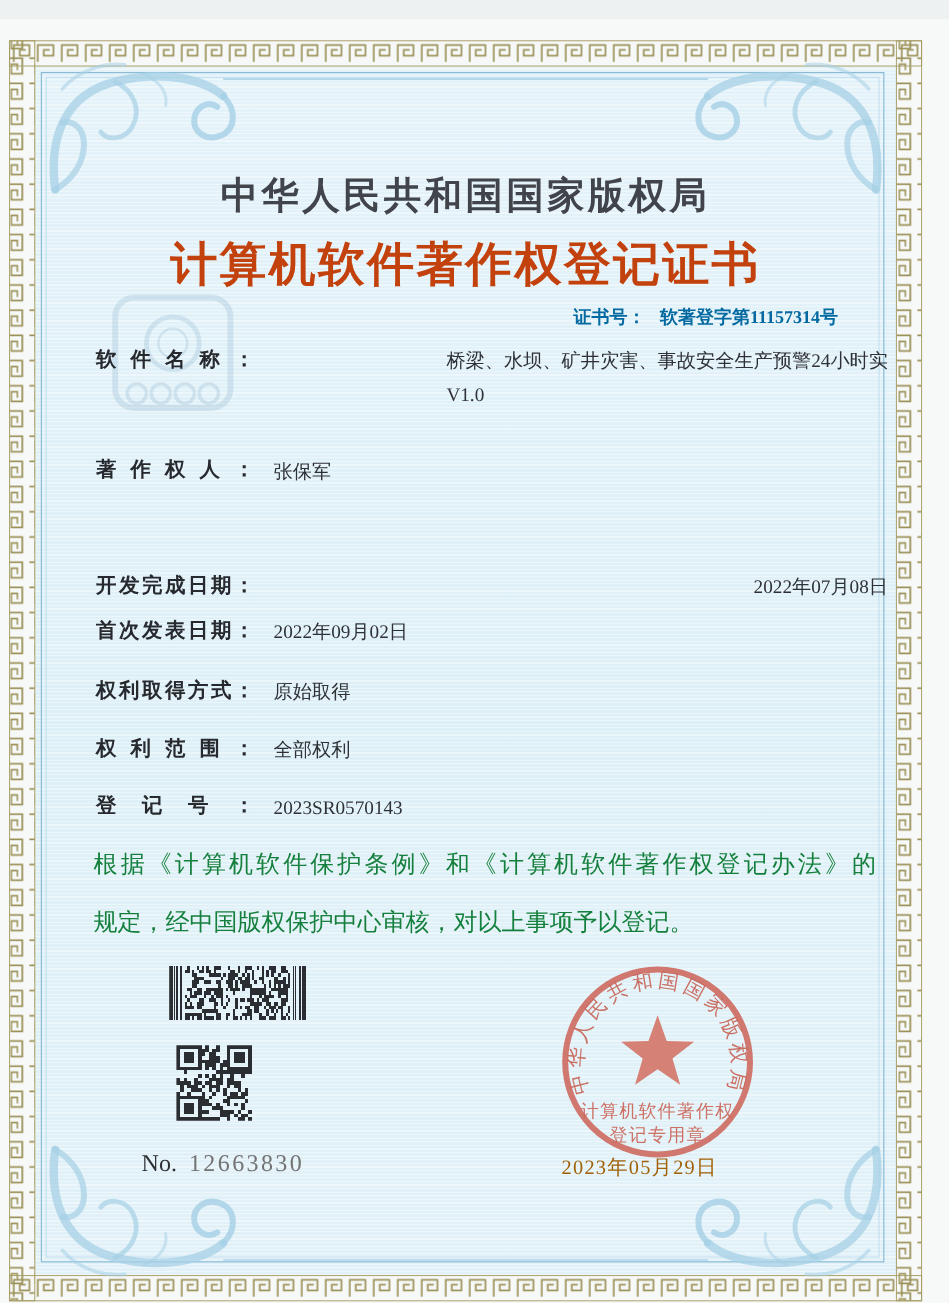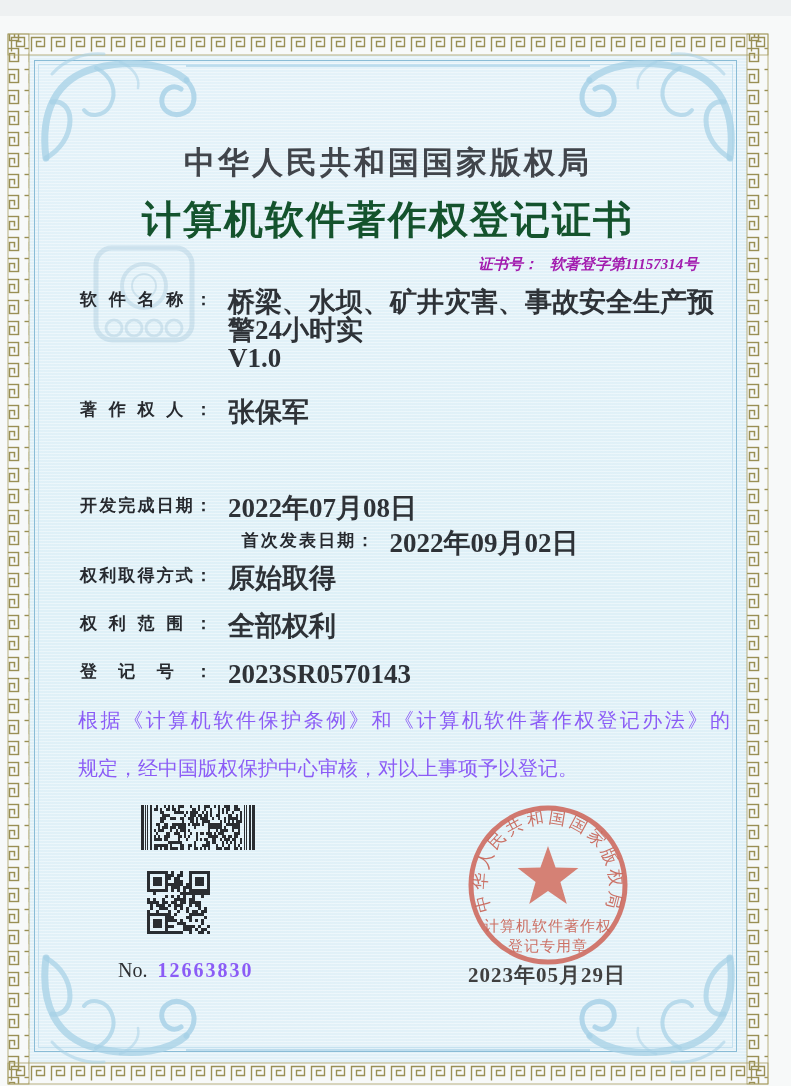--- a/index.html
+++ b/index.html
@@ -16,37 +16,37 @@
       linear-gradient(180deg,#e4f2f9 0%,#def0f7 55%,#e2f1f8 100%);
   }
   .decor{position:absolute;left:0;top:0;pointer-events:none;}
   .abs{position:absolute;}
   .authority{
     left:29px;top:126px;width:718px;text-align:center;
     font-size:31px;font-weight:600;letter-spacing:3px;color:#41454b;
   }
   .cert-title{
     left:29px;top:177px;width:718px;text-align:center;
-    font-size:39px;font-weight:700;letter-spacing:2px;color:#14532d;
+    font-size:39px;font-weight:700;letter-spacing:2px;color:#c2410c;
   }
-  .cert-no{left:478px;top:239px;font-size:15px;font-weight:700;color:#a21caf;white-space:nowrap;font-style:italic;}
+  .cert-no{left:478px;top:239px;font-size:15px;font-weight:700;color:#0369a1;white-space:nowrap;}
   .cert-no .val{margin-left:12px;}
   .field-row{left:80px;width:660px;display:flex;align-items:flex-start;color:#2e3237;}
   .field-label{
     flex:0 0 132px;font-size:17px;font-weight:700;
     text-align:justify;text-align-last:justify;color:#26292e;
   }
-  .field-value{margin-left:16px;font-size:27px;line-height:28px;font-weight:700;}
+  .field-value{margin-left:16px;font-size:16px;line-height:28px;font-weight:400;}
   .statement-line{
-    left:78px;width:652px;font-size:20px;color:#8b5cf6;white-space:nowrap;
+    left:78px;width:652px;font-size:20px;color:#15803d;white-space:nowrap;
   }
   .statement-first{text-align:justify;text-align-last:justify;white-space:normal;text-indent:0;}
   .serial{left:118px;top:943px;font-size:20px;color:#2e3033;white-space:nowrap;}
-  .serial .num{color:#8b5cf6;letter-spacing:2px;margin-left:10px;font-weight:700;}
-  .issue-date{left:468px;top:945px;font-size:21px;font-weight:700;color:#404040;letter-spacing:1px;}
+  .serial .num{color:#737373;letter-spacing:2px;margin-left:10px;font-weight:400;}
+  .issue-date{left:468px;top:945px;font-size:17px;font-weight:400;color:#a16207;letter-spacing:1px;}
 </style>
 </head>
 <body>
 
 <div class="page">
 
   <div class="inner-bg"></div>
 
   <svg class="decor" width="791" height="1086" viewBox="0 0 791 1086">
     <defs>
@@ -102,29 +102,29 @@
     <span>证书号：</span><span class="val">软著登字第11157314号</span>
   </div>
 
   <div class="abs field-row" style="top:272px;justify-content:space-between;">
     <span class="field-label">软件名称：</span>
     <span class="field-value">
       <div>桥梁、水坝、矿井灾害、事故安全生产预警24小时实</div>
       <div>V1.0</div>
     </span>
   </div>
-  <div class="abs field-row" style="top:382px;">
+  <div class="abs field-row" style="top:364px;">
     <span class="field-label">著作权人：</span>
     <span class="field-value">张保军</span>
   </div>
-  <div class="abs field-row" style="top:478px;">
+  <div class="abs field-row" style="top:460px;justify-content:space-between;">
     <span class="field-label">开发完成日期：</span>
     <span class="field-value">2022年07月08日</span>
   </div>
-  <div class="abs field-row" style="top:513px;justify-content:center;">
+  <div class="abs field-row" style="top:498px;">
     <span class="field-label">首次发表日期：</span>
     <span class="field-value">2022年09月02日</span>
   </div>
   <div class="abs field-row" style="top:548px;">
     <span class="field-label">权利取得方式：</span>
     <span class="field-value">原始取得</span>
   </div>
   <div class="abs field-row" style="top:596px;">
     <span class="field-label">权利范围：</span>
     <span class="field-value">全部权利</span>

